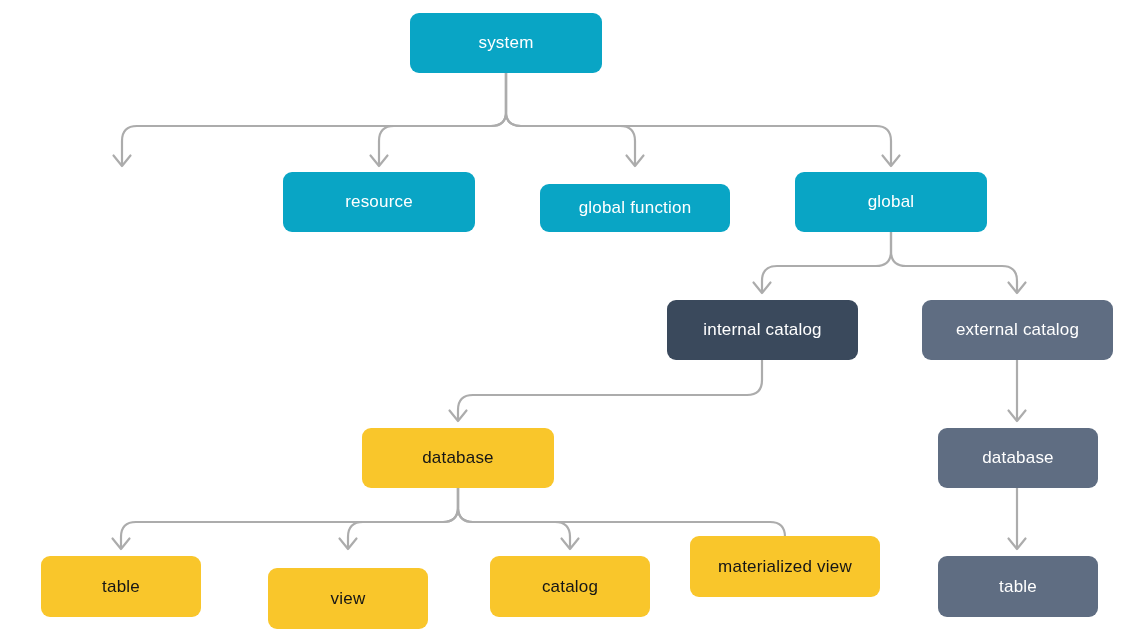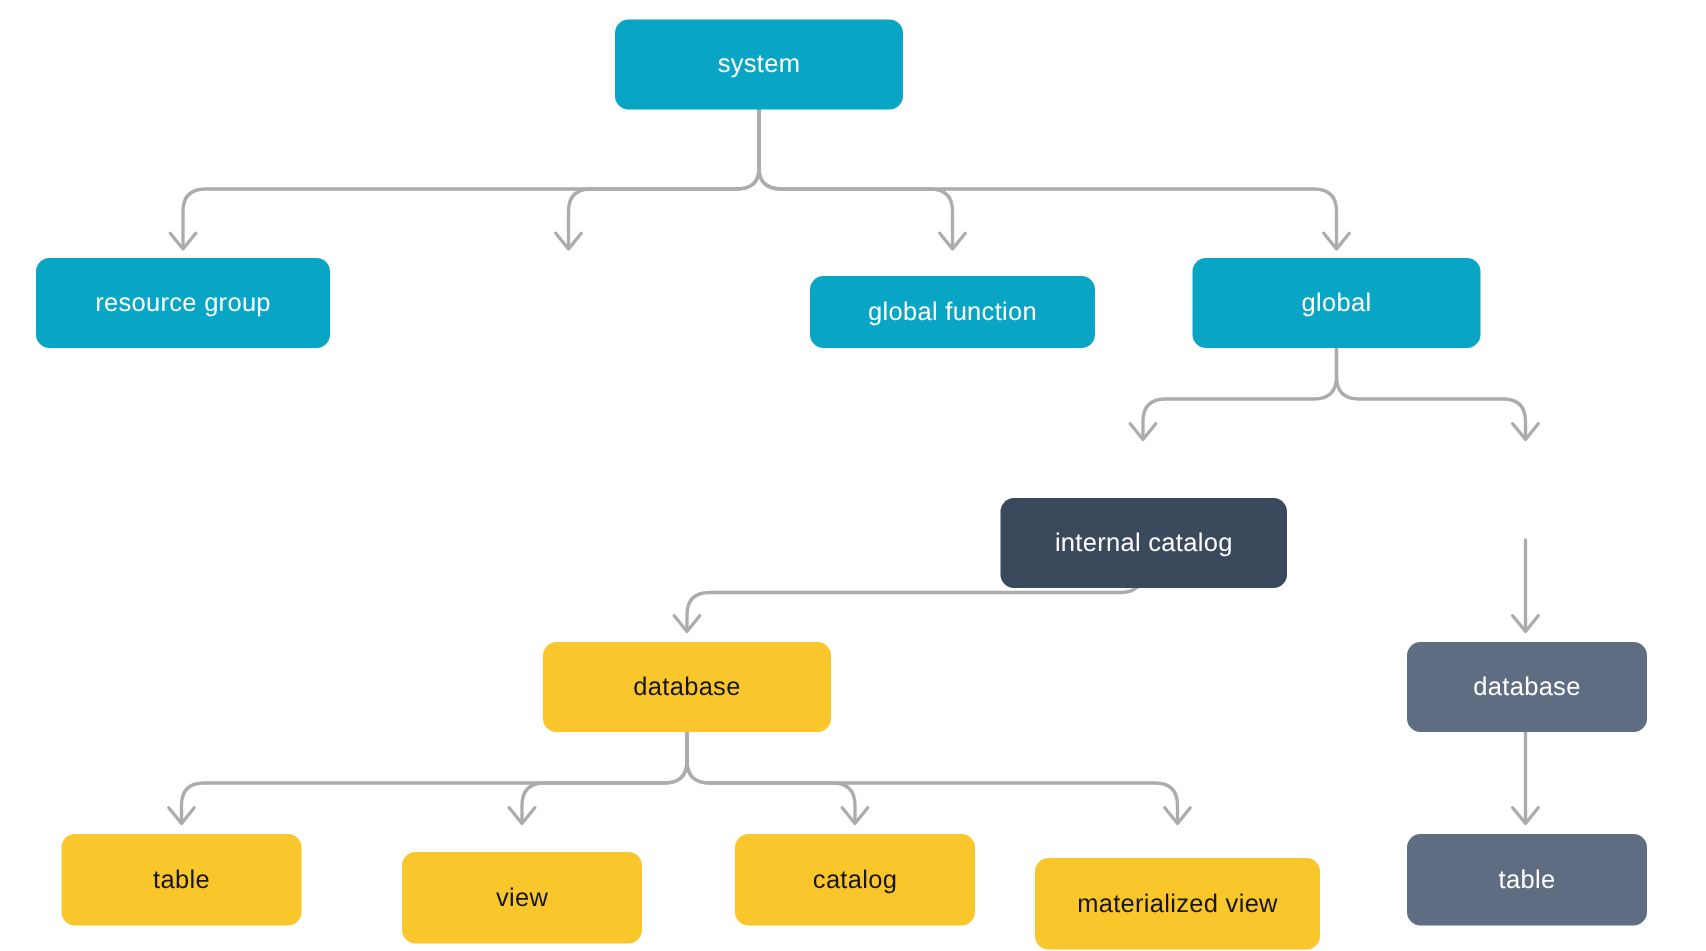--- a/index.html
+++ b/index.html
@@ -22,21 +22,21 @@
     position:absolute;
     display:flex;align-items:center;justify-content:center;
     border-radius:9px;
     font-size:17px;
     letter-spacing:.2px;
     color:var(--c-text_light,#ffffff);
     text-align:center;
     box-sizing:border-box;
   }
   .node.teal  {background:var(--c-teal,#09a5c5);}
-  .node.navy  {background:var(--c-navy,#3a495c);margin-top:32px;}
+  .node.navy  {background:var(--c-navy,#3a495c);}
   .node.slate {background:var(--c-slate,#61708a);}
   .node.yellow{background:var(--c-yellow,#f9c62b);color:var(--c-text_dark,#161616);}
 </style>
 </head>
 <body>
 
 <div class="canvas">
 
   <svg class="edges" viewBox="0 0 1137 634">
 
@@ -67,28 +67,29 @@
     <path d="M776.5,538.5 L785,549 L793.5,538.5"></path>
 
     <path d="M1017,360 V420"></path>
     <path d="M1008.5,410.5 L1017,421 L1025.5,410.5"></path>
     <path d="M1017,488 V548"></path>
     <path d="M1008.5,538.5 L1017,549 L1025.5,538.5"></path>
   </svg>
 
   <div class="node teal" style="left:410px;top:13px;width:192px;height:60px">system</div>
 
-  <div class="node teal" style="left:24px;top:172px;width:196px;height:60px">resource group</div>
+  <div class="node teal" style="left:283px;top:172px;width:192px;height:60px">resource</div>
   <div class="node teal" style="left:540px;top:184px;width:190px;height:48px">global function</div>
   <div class="node teal" style="left:795px;top:172px;width:192px;height:60px">global</div>
 
   <div class="node navy" style="left:667px;top:300px;width:191px;height:60px">internal catalog</div>
+  <div class="node slate" style="left:922px;top:300px;width:191px;height:60px">external catalog</div>
 
   <div class="node yellow" style="left:362px;top:428px;width:192px;height:60px">database</div>
   <div class="node slate" style="left:938px;top:428px;width:160px;height:60px">database</div>
 
   <div class="node yellow" style="left:41px;top:556px;width:160px;height:61px">table</div>
   <div class="node yellow" style="left:268px;top:568px;width:160px;height:61px">view</div>
   <div class="node yellow" style="left:490px;top:556px;width:160px;height:61px">catalog</div>
-  <div class="node yellow" style="left:690px;top:572px;width:190px;height:61px">materialized view</div>
+  <div class="node yellow" style="left:690px;top:536px;width:190px;height:61px">materialized view</div>
   <div class="node slate" style="left:938px;top:556px;width:160px;height:61px">table</div>
 
 </div>
 
 </body></html>

